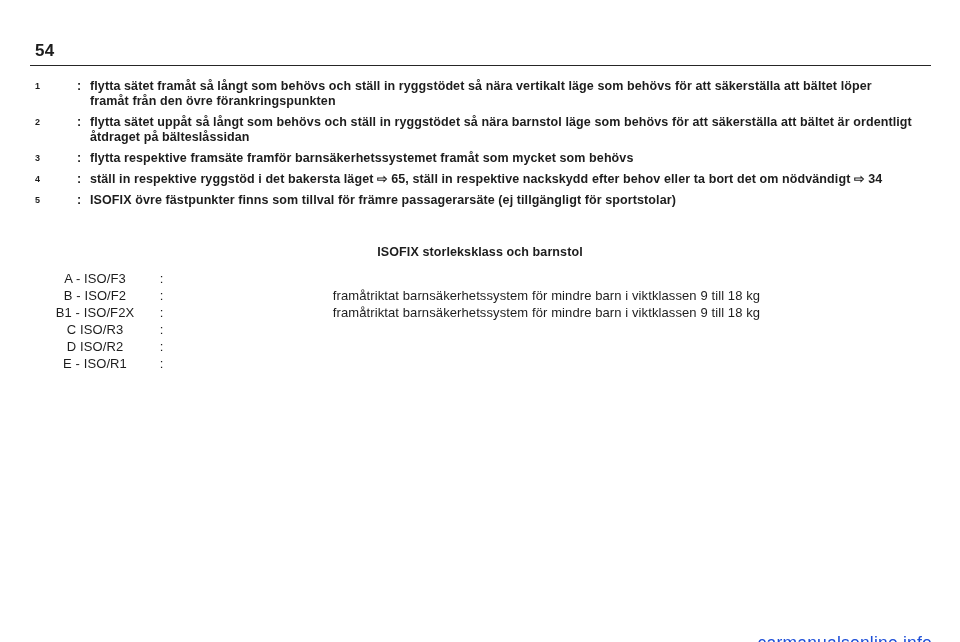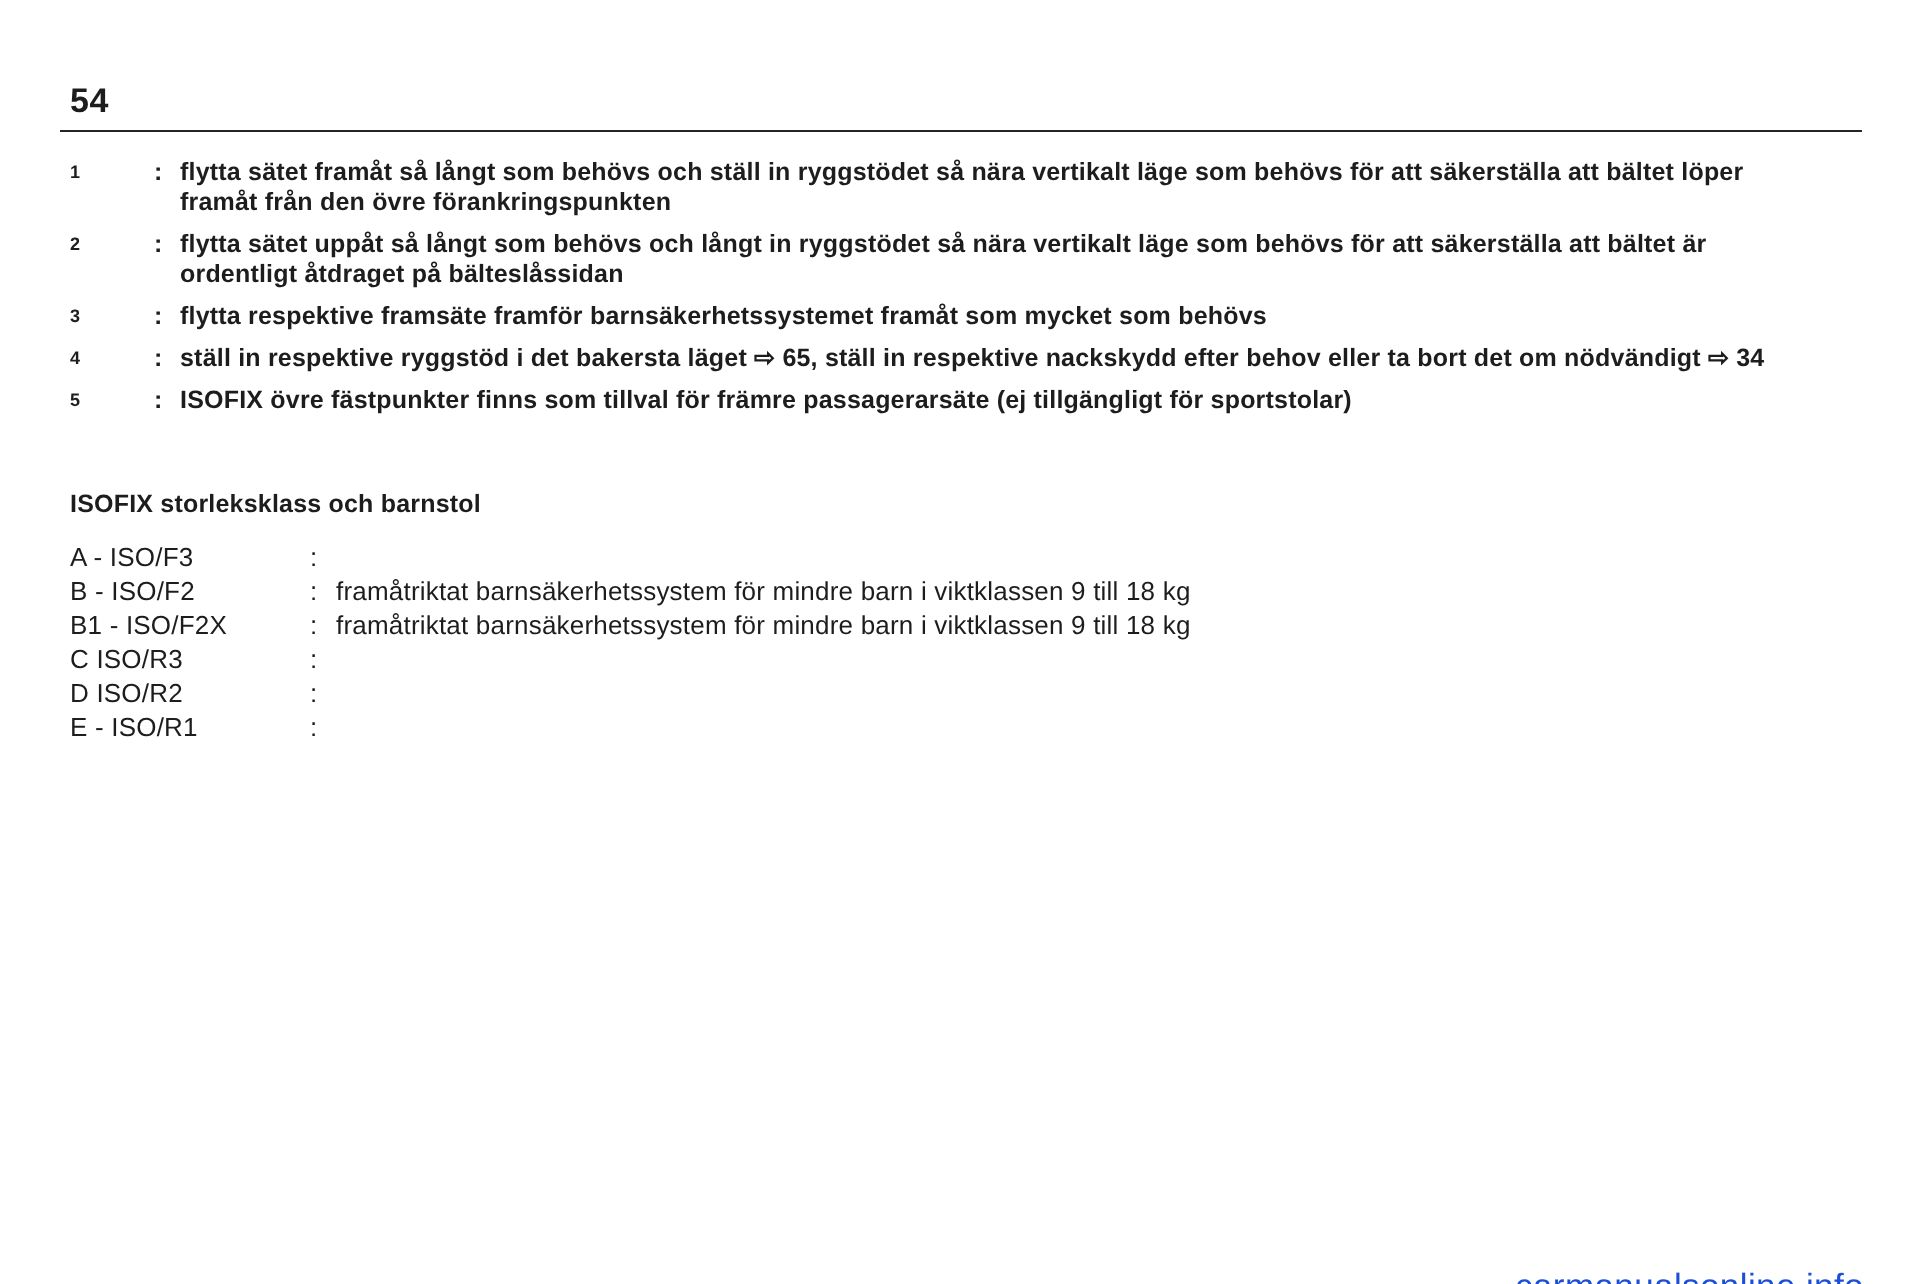--- a/index.html
+++ b/index.html
@@ -62,20 +62,21 @@
     line-height: 13px;
     padding-top: 1px;
   }
   .fn-sep { text-align: left; }
   
   .isofix {
     position: absolute;
     top: 225px;
     left: 35px;
     width: 890px;
+    text-align: center;
   }
   .isofix-heading {
     font-size: 12.5px;
     font-weight: bold;
     margin: 0 0 11px 0;
     letter-spacing: 0.1px;
   }
   .isofix-row {
     display: grid;
     grid-template-columns: 120px 13px 1fr;
@@ -107,21 +108,21 @@
 
   <div class="footnotes">
     <div class="footnote">
       <span class="fn-marker">1</span>
       <span class="fn-sep">:</span>
       <span class="fn-text">flytta sätet framåt så långt som behövs och ställ in ryggstödet så nära vertikalt läge som behövs för att säkerställa att bältet löper framåt från den övre förankringspunkten</span>
     </div>
     <div class="footnote">
       <span class="fn-marker">2</span>
       <span class="fn-sep">:</span>
-      <span class="fn-text">flytta sätet uppåt så långt som behövs och långt in ryggstödet så nära vertikalt läge som behövs för att säkerställa att bältet är ordentligt åtdraget på bälteslåssidan</span>
+      <span class="fn-text">flytta sätet uppåt så långt som behövs och ställ in ryggstödet så nära barnstol läge som behövs för att säkerställa att bältet är ordentligt åtdraget på bälteslåssidan</span>
     </div>
     <div class="footnote">
       <span class="fn-marker">3</span>
       <span class="fn-sep">:</span>
       <span class="fn-text">flytta respektive framsäte framför barnsäkerhetssystemet framåt som mycket som behövs</span>
     </div>
     <div class="footnote">
       <span class="fn-marker">4</span>
       <span class="fn-sep">:</span>
       <span class="fn-text">ställ in respektive ryggstöd i det bakersta läget ⇨ 65, ställ in respektive nackskydd efter behov eller ta bort det om nödvändigt ⇨ 34</span>

